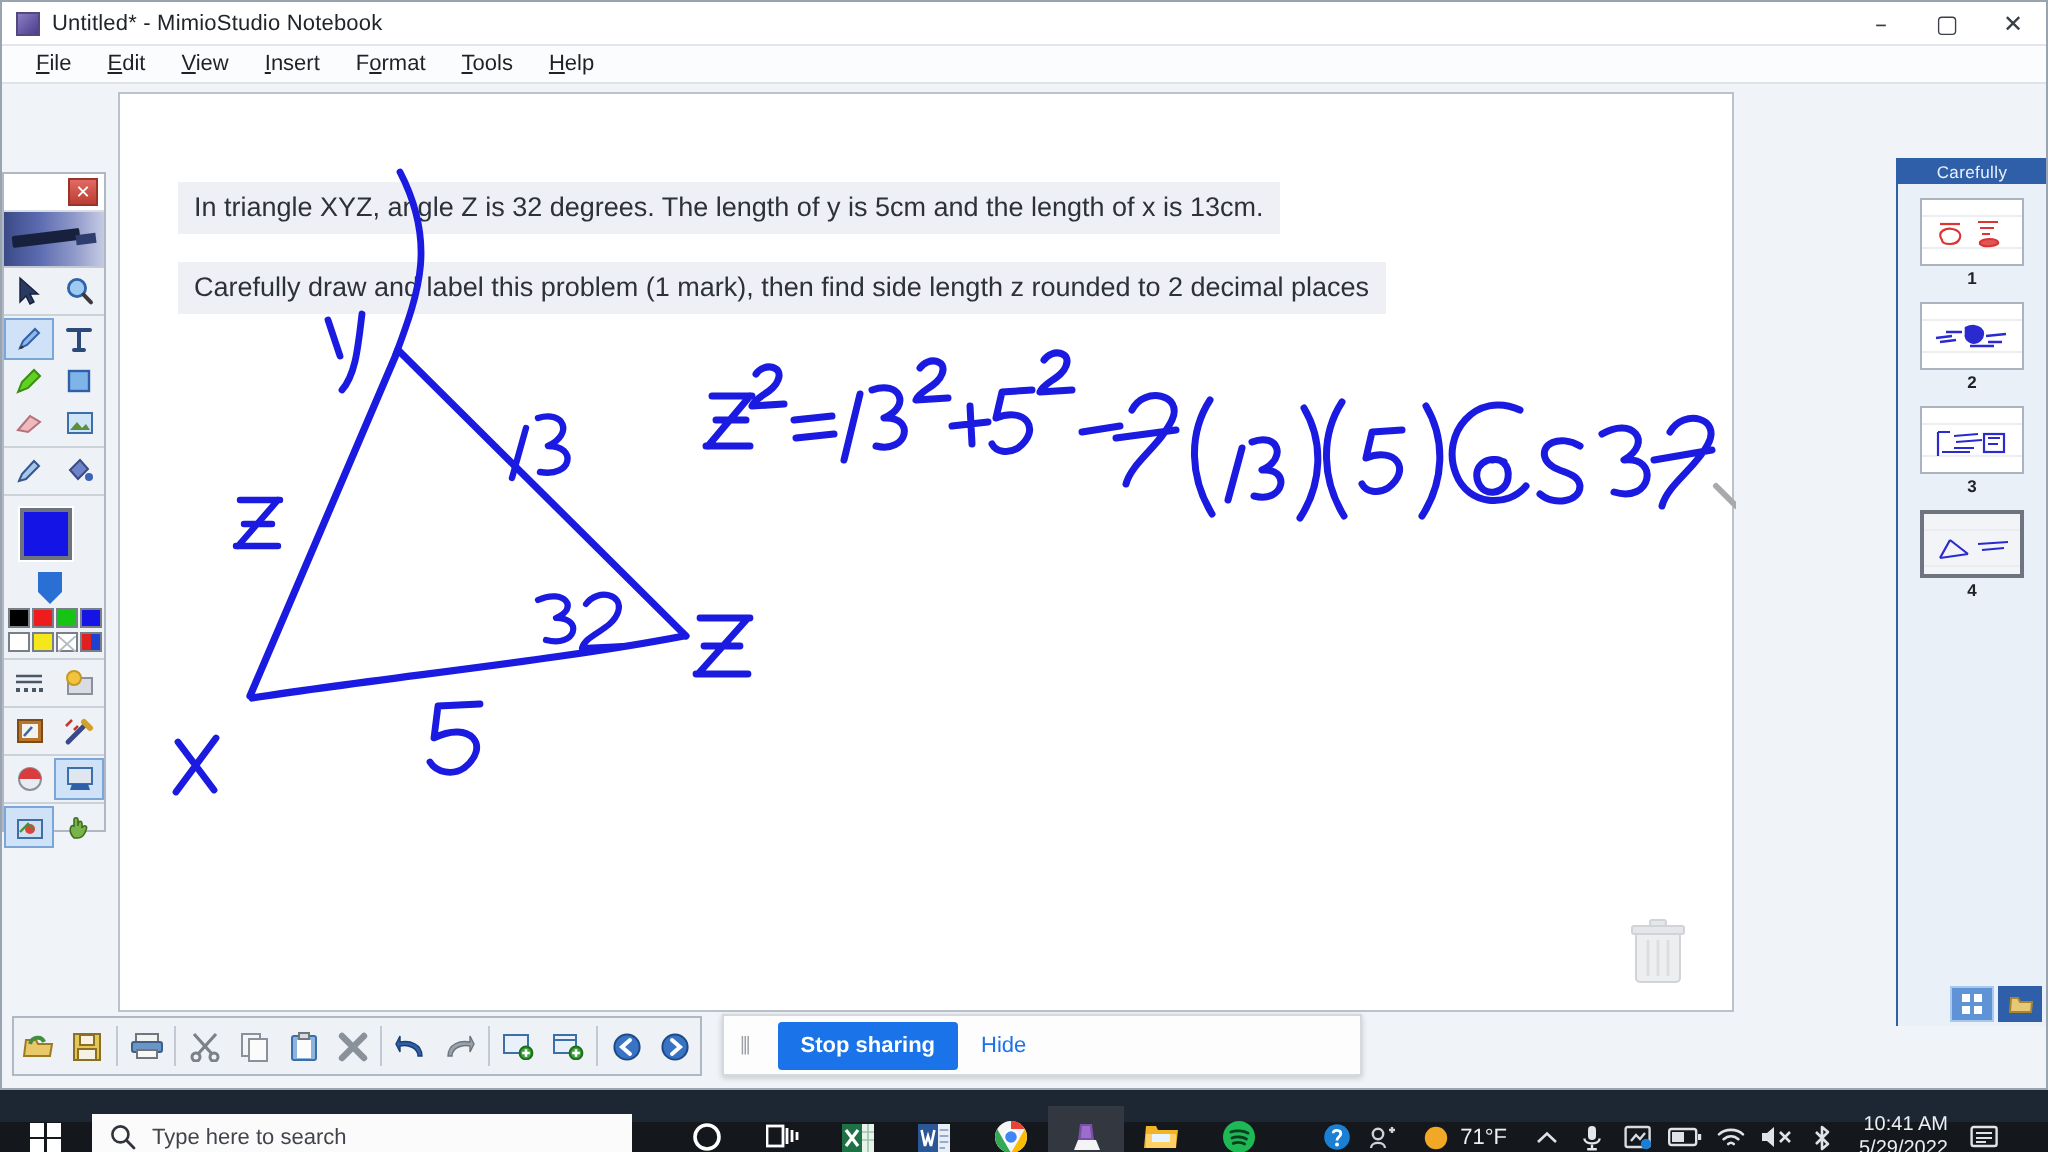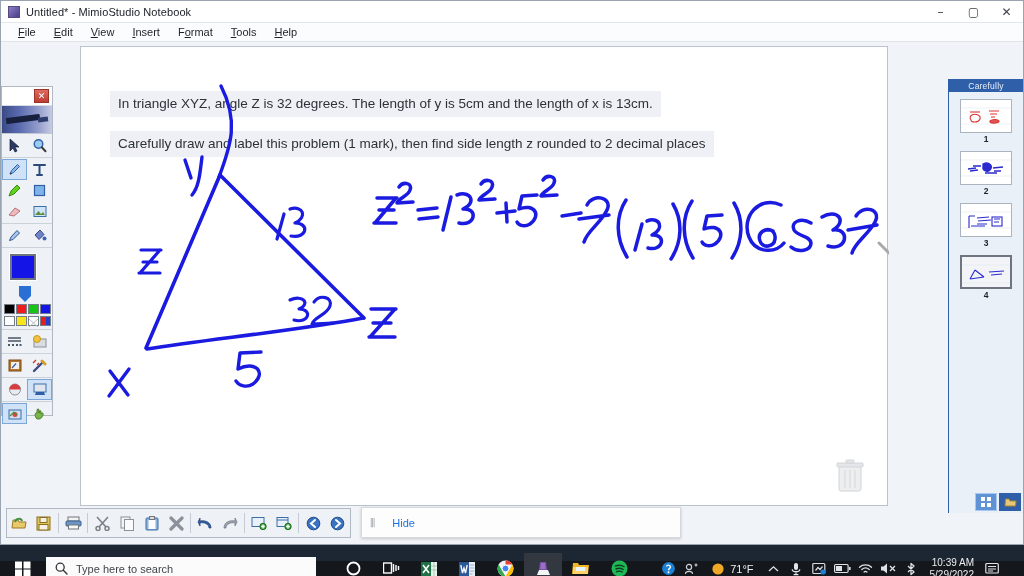--- a/index.html
+++ b/index.html
@@ -49,21 +49,21 @@
   .menu-item u{ text-decoration:underline; }
 
   
   #workspace{
     position:absolute; left:0; top:42px; right:0; bottom:0;
     background:#f0f3f7;
   }
 
   
   #canvas-area{
-    position:absolute; left:79px; top:3px; width:808px; height:460px;
+    position:absolute; left:58px; top:3px; width:808px; height:460px;
     background:#ffffff; border:1px solid #b9c2cd;
     box-shadow:0 0 0 1px #ffffff inset;
   }
   #prompt-band1, #prompt-band2{
     position:absolute; left:29px; background:#eef0f6;
     color:#2d3138; font-size:13.5px; padding:5px 8px 6px 8px; white-space:nowrap;
   }
   #prompt-band1{ top:44px; }
   #prompt-band2{ top:84px; }
 
@@ -695,20 +695,21 @@
         <div class="tb-btn">
           <svg width="13" height="11" viewBox="0 0 13 11">
             <path d="M1,9 L1.5,2 L5,2 L6,4 L12,4 L11.5,9 Z" fill="#e6c878" stroke="#a8862c"></path>
           </svg>
         </div>
       </div>
     </div>
 
     <div id="share-bar">
       <div id="share-grip">⦀</div>
+      <div id="stop-sharing-btn">Stop sharing</div>
       <div id="hide-btn">Hide</div>
     </div>
 
   </div>
 </div>
 
 <div id="taskbar">
   <div id="start-btn">
     <svg width="16" height="16" viewBox="0 0 16 16">
       <g fill="#ffffff">
@@ -848,21 +849,21 @@
         <path d="M1,4.5 L3.5,4.5 L7,1.5 L7,11.5 L3.5,8.5 L1,8.5 Z" fill="#dfe2e6"></path>
         <path d="M10,4 L15,9 M15,4 L10,9" stroke="#dfe2e6" stroke-width="1.3"></path>
       </svg>
     </div>
     <div class="tray-i">
       <svg width="12" height="14" viewBox="0 0 12 14">
         <path d="M3,4 L9,10 L6,12.5 L6,1.5 L9,4 L3,10" stroke="#dfe2e6" stroke-width="1.3" fill="none" stroke-linejoin="round"></path>
       </svg>
     </div>
     <div id="clock">
-      <div>10:39 AM</div>
+      <div>10:41 AM</div>
       <div>5/29/2022</div>
     </div>
     <div class="tray-i">
       <svg width="15" height="13" viewBox="0 0 15 13">
         <rect x="0.8" y="1.5" width="12.5" height="9.5" rx="1" fill="none" stroke="#dfe2e6" stroke-width="1.2"></rect>
         <path d="M3,4.5 L11,4.5 M3,7 L11,7 M3,9 L8,9" stroke="#dfe2e6" stroke-width="1"></path>
       </svg>
     </div>
   </div>
 </div>

